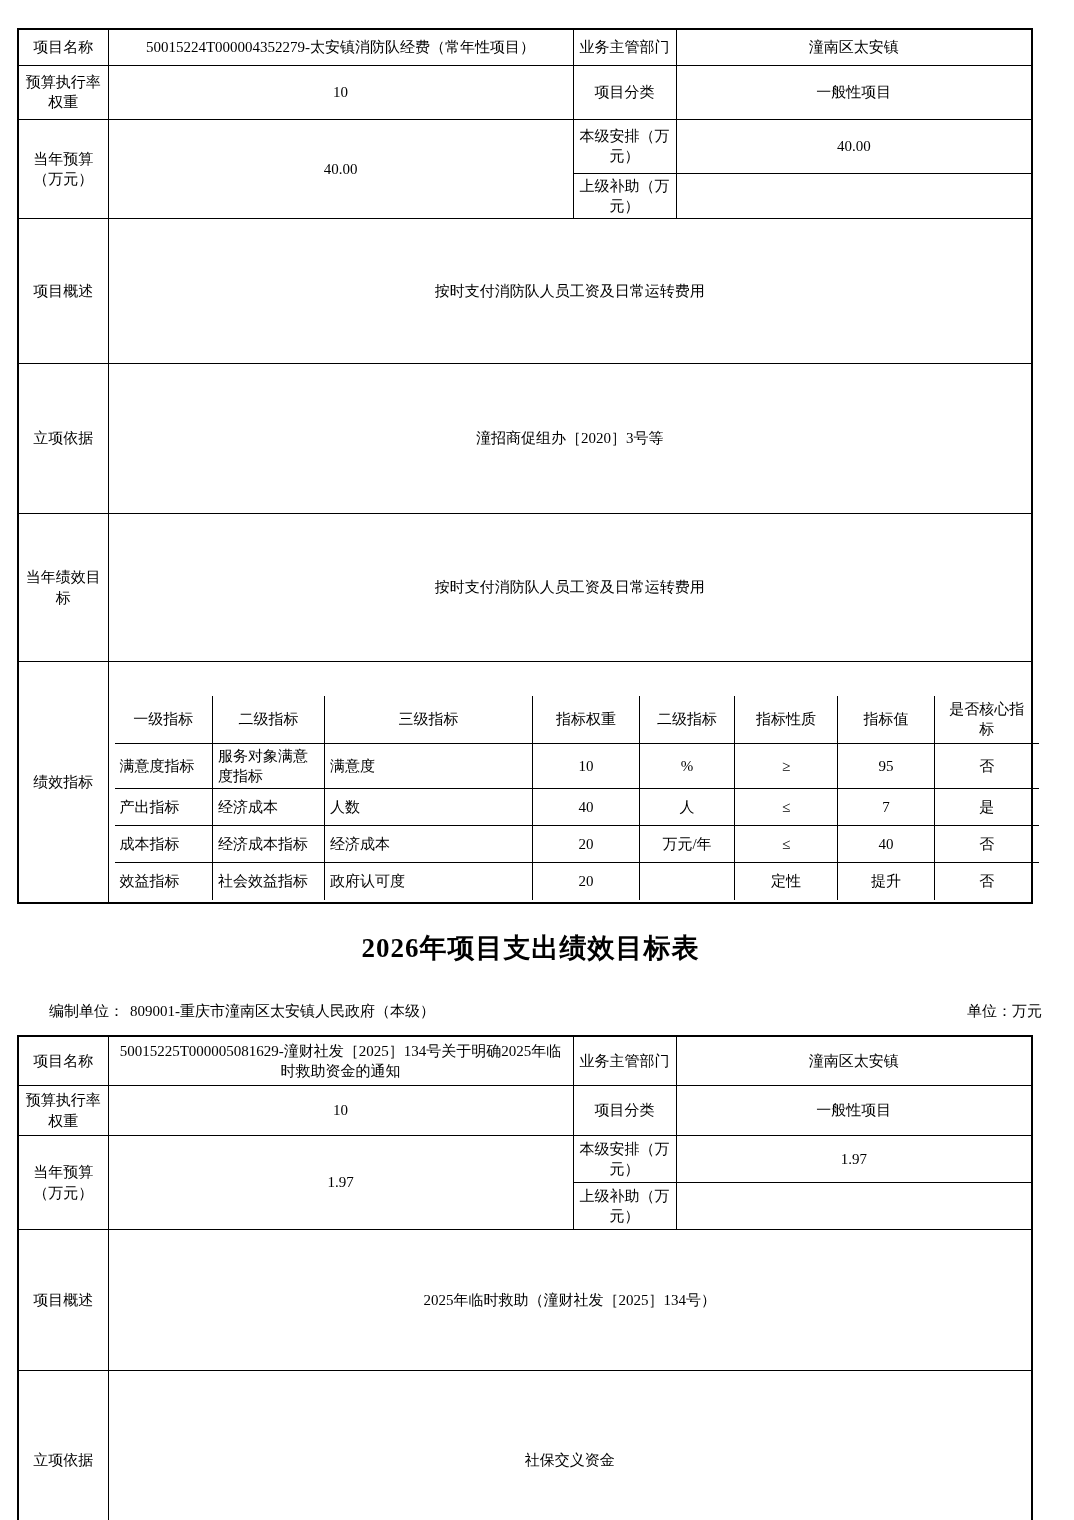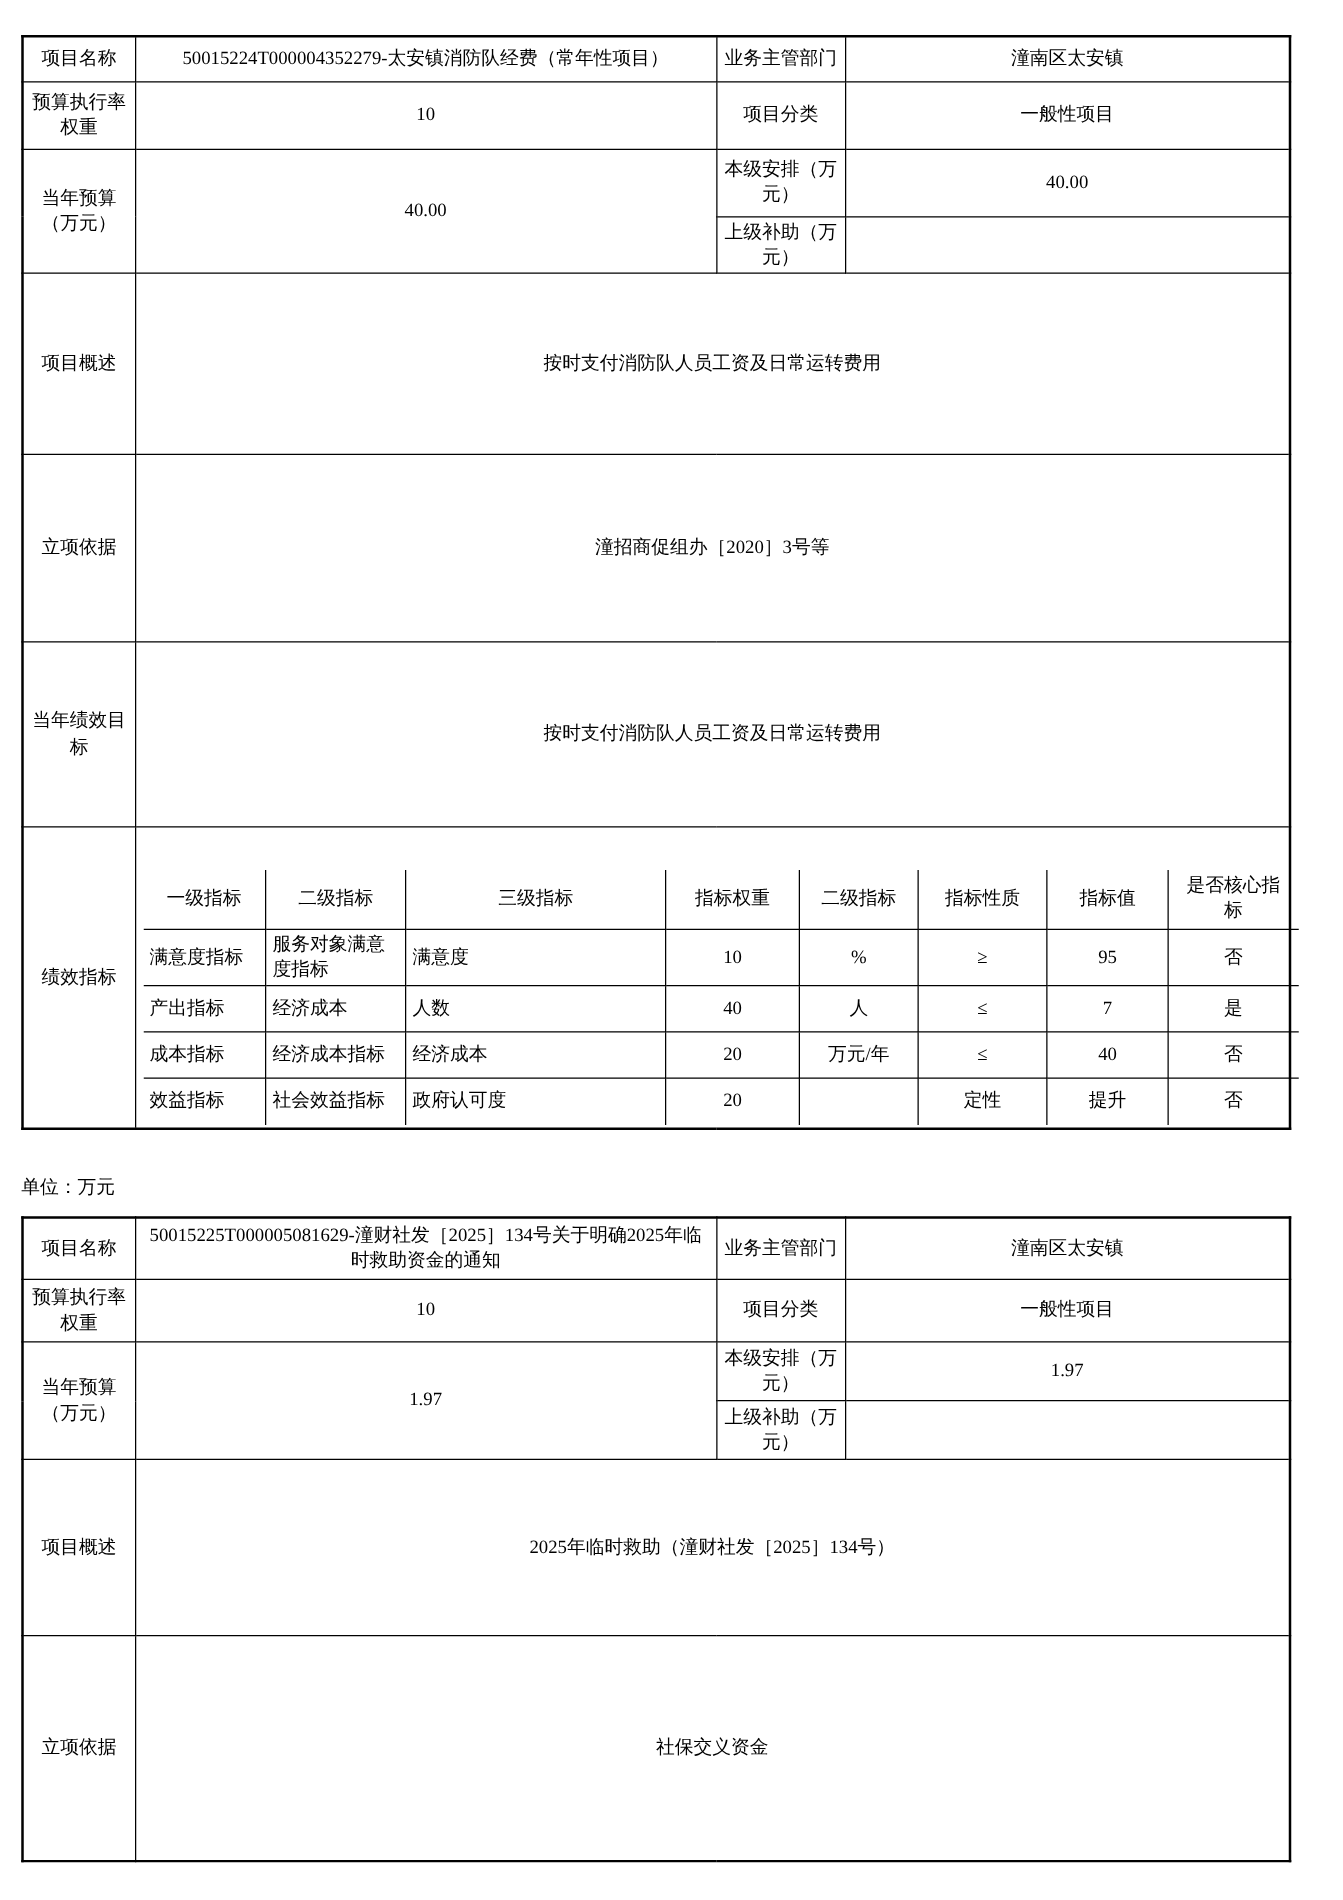--- a/index.html
+++ b/index.html
@@ -183,22 +183,26 @@
                 <td>提升</td>
                 <td>否</td>
               </tr>
             </tbody>
           </table>
         </td>
       </tr>
     </tbody>
   </table>
 
+  <div class="doc-title">2026年项目支出绩效目标表</div>
 
   <div class="meta-line">
+    <div class="meta-left">
+      <span>编制单位：</span><span class="meta-value">809001-重庆市潼南区太安镇人民政府（本级）</span>
+    </div>
     <div class="meta-right">单位：万元</div>
   </div>
 
   <table class="outer">
     <colgroup>
       <col style="width:90px">
         <col style="width:465px">
         <col style="width:103px">
         <col style="width:356px">
     </colgroup>

